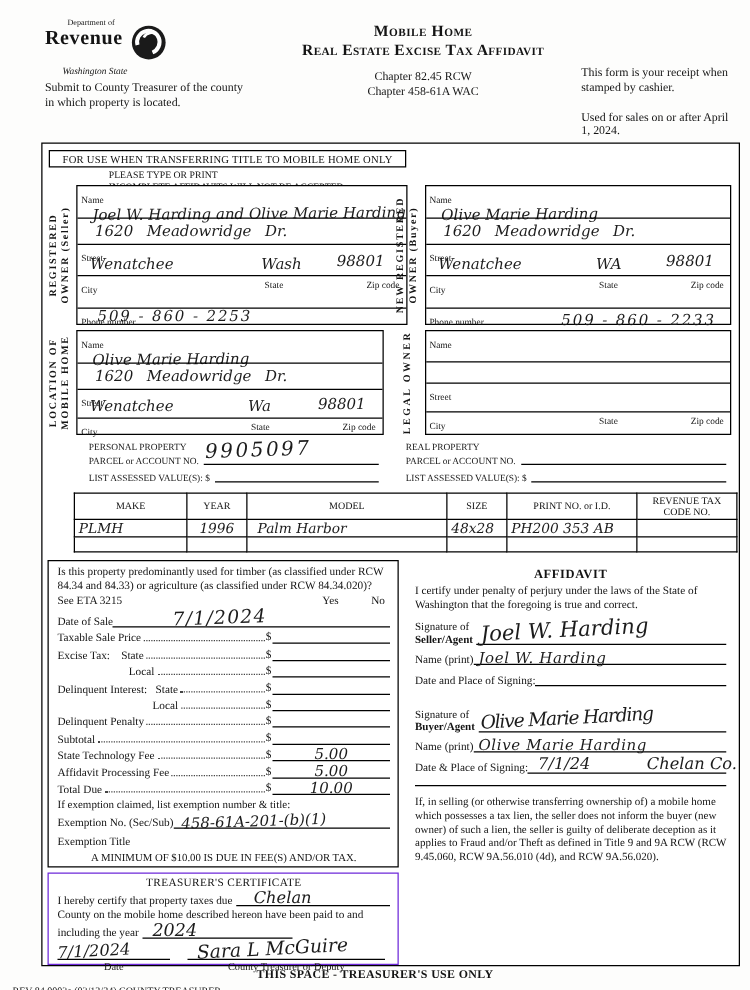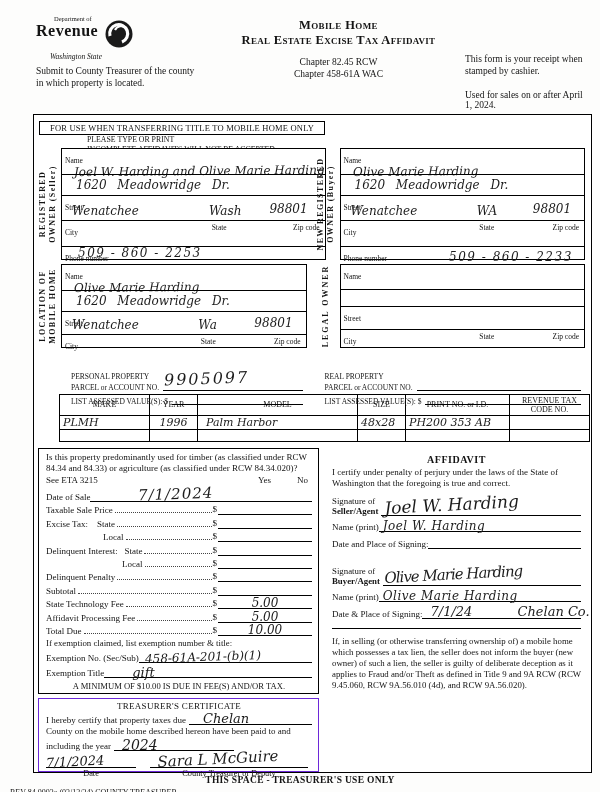--- a/index.html
+++ b/index.html
@@ -54,21 +54,21 @@
   .cs-city { position:absolute; left:10px; bottom:2px; font-size:12px; }
   .cs-state { position:absolute; left:56%; bottom:2px; font-size:12px; }
   .cs-zip { position:absolute; left:79%; bottom:4px; font-size:12px; }
   .lbl-state { position:absolute; left:57%; top:2px; font-size:7.5px; }
   .lbl-zip { position:absolute; right:5px; top:2px; font-size:7.5px; }
   .hw-phone { font-size:12px; letter-spacing:1.5px; margin:7px 0 0 16px; display:block; }
   .hw-phone-b { font-size:12px; letter-spacing:1.5px; margin:2px 0 0 58px; display:inline-block; }
 
   
   .parcel { display:flex; margin-top:5px; height:38px; }
-  .pcol { width:50%; position:relative;margin-top:19px; }
+  .pcol { width:50%; position:relative; }
   .pcol.left { padding-left:37px; }
   .pcol.right { padding-left:12px; }
   .ptiny { font-size:7.5px; line-height:1.25; }
   .pline { display:flex; align-items:flex-end; }
   .uline { flex:1; border-bottom:1px solid #000; height:10px; margin:0 10px 1px 4px; }
   .hw-parcel { position:absolute; top:-3px; left:130px; font-size:16px; letter-spacing:2px; transform:rotate(-2deg); }
 
   
   .vtable { border-collapse:collapse; margin:3px 4px 0 25px; width:530px; table-layout:fixed; }
   .vtable th, .vtable td { border:1px solid #000; font-weight:normal; }
@@ -455,23 +455,20 @@
 
         <div class="exnote">If exemption claimed, list exemption number &amp; title:</div>
         <div class="exrow">
           <span>Exemption No. (Sec/Sub)</span>
           <span class="ex-line">
             <span class="hw hw-exno">458-61A-201-(b)(1)</span>
           </span>
         </div>
         <div class="exrow">
           <span>Exemption Title</span>
-          <span class="ex-line">
-            <span class="hw hw-extitle">gift</span>
-          </span>
         </div>
         <div class="minimum">A MINIMUM OF $10.00 IS DUE IN FEE(S) AND/OR TAX.</div>
       </div>
 
       <div class="affbox">
         <div class="aff-title">AFFIDAVIT</div>
         <div class="aff-cert">I certify under penalty of perjury under the laws of the State of Washington that the foregoing is true and correct.</div>
 
         <div class="sigrow">
           <span class="siglabel">

